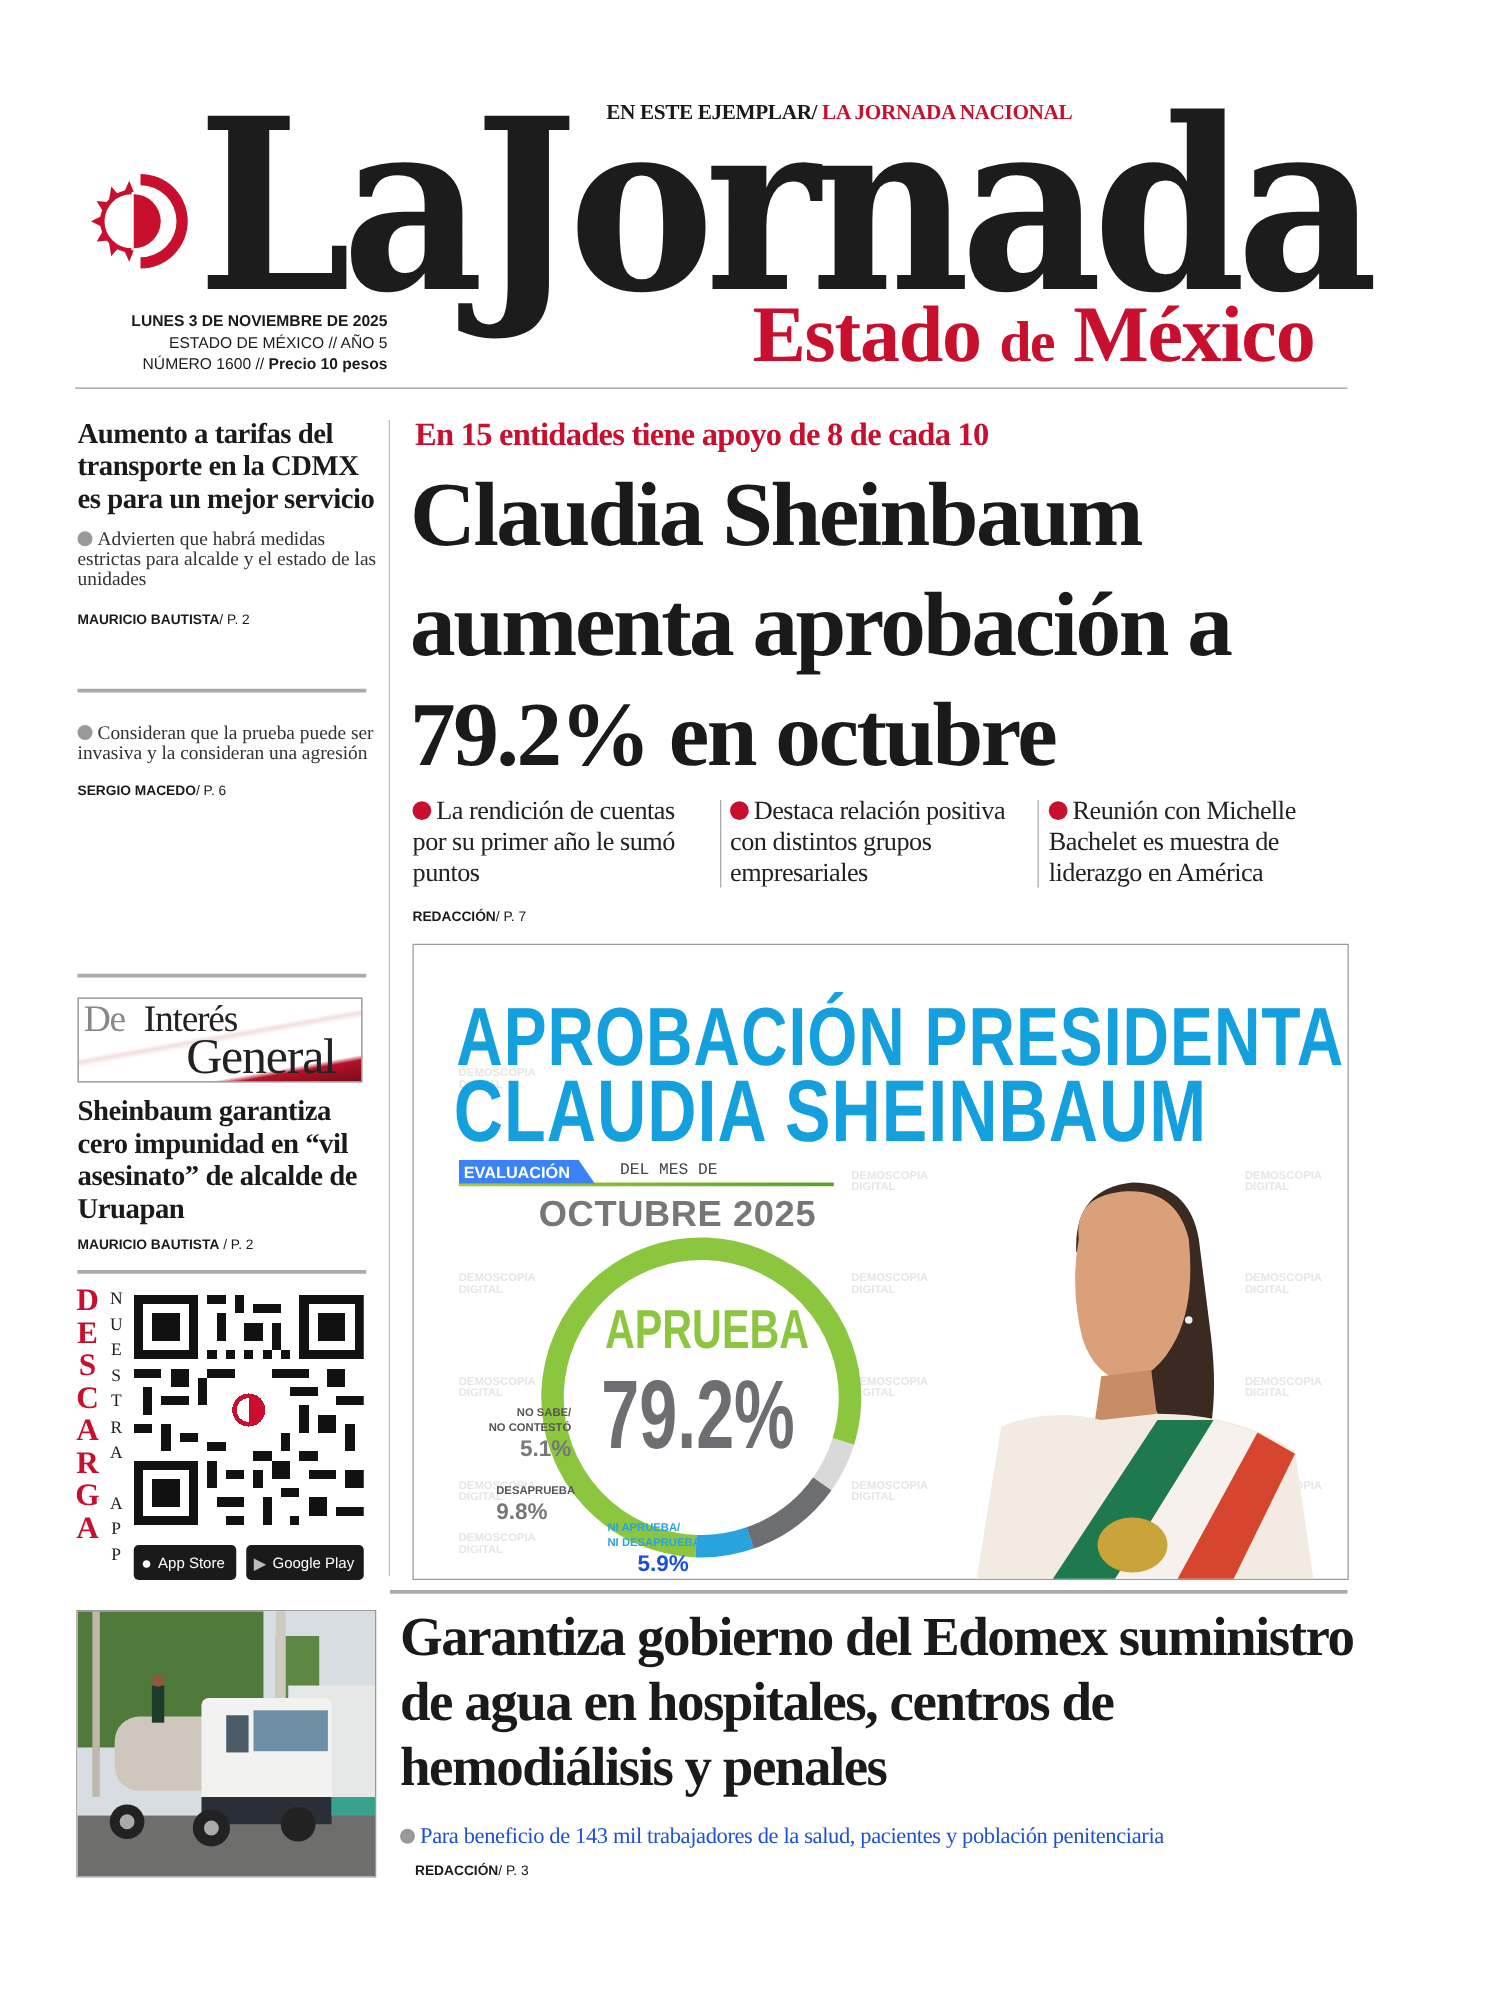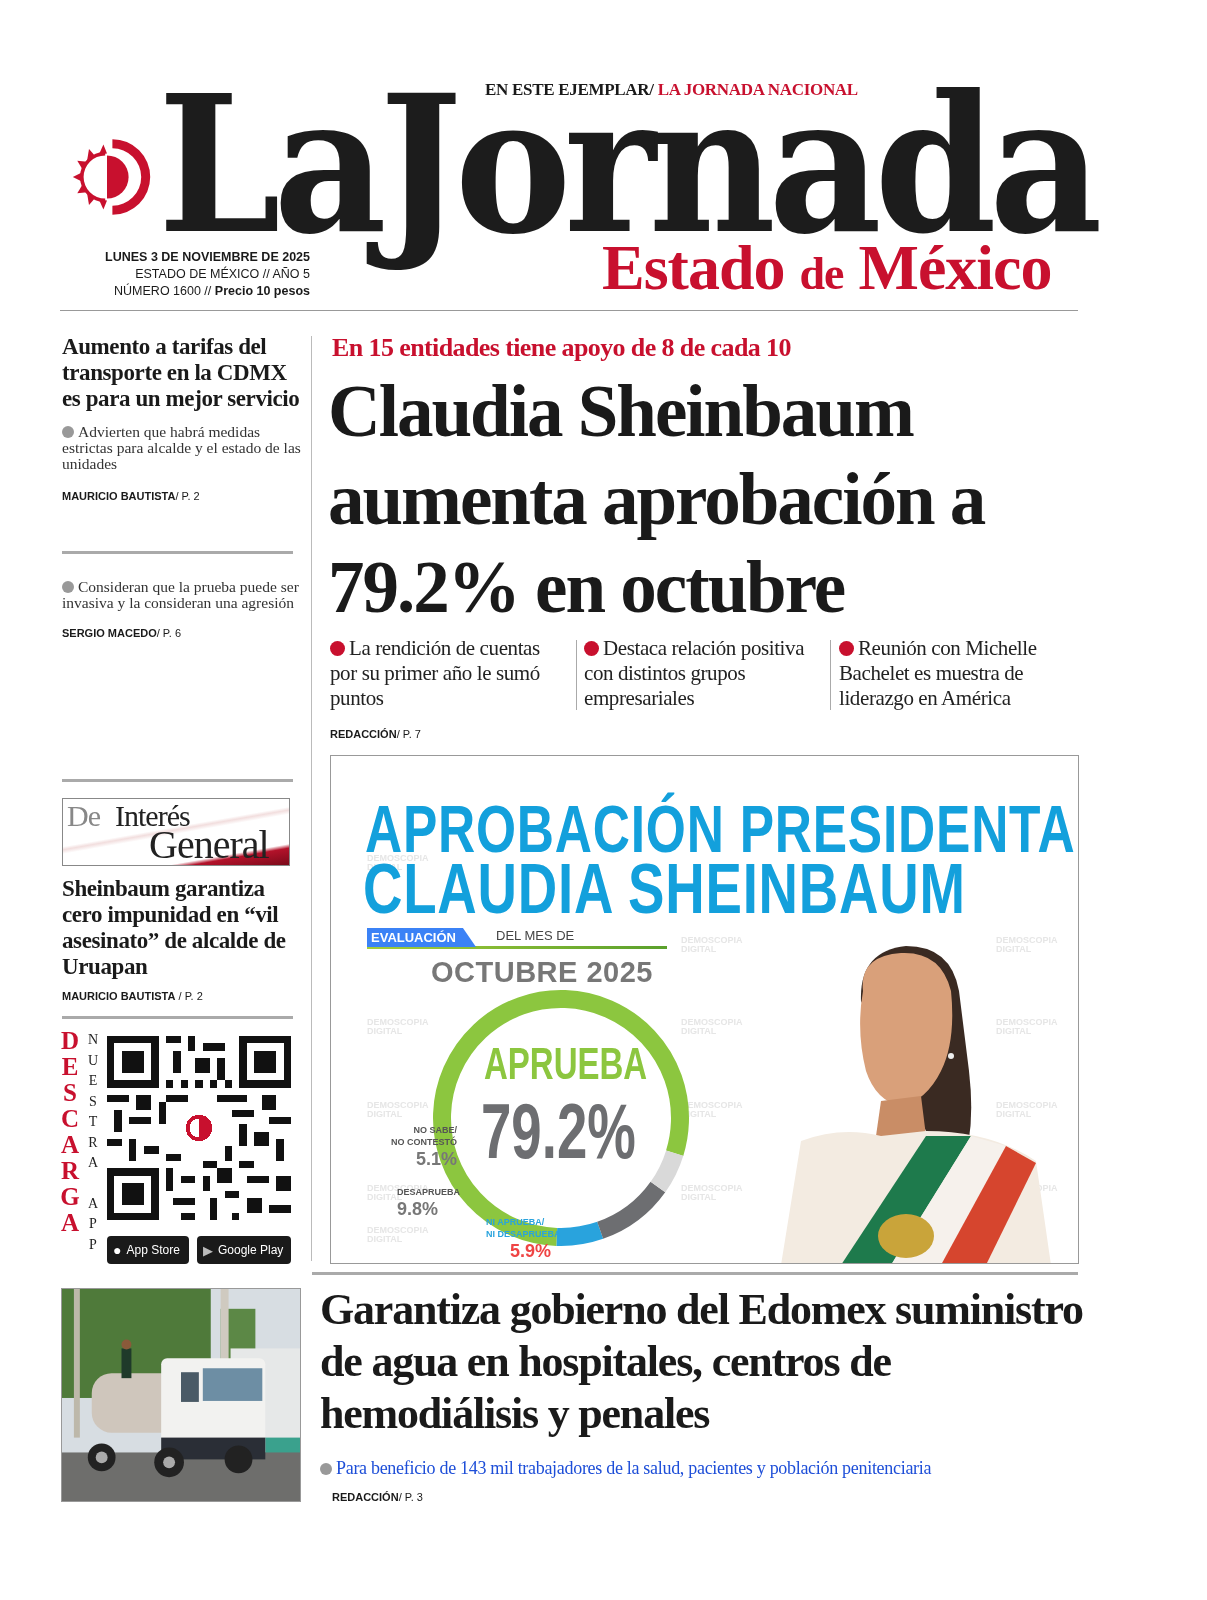--- a/index.html
+++ b/index.html
@@ -43,21 +43,21 @@
   .sub-col { top: 636px; font-size: 21px; line-height: 25px; color: #222; letter-spacing: -0.4px; }
   .bullet-red { display: inline-block; width: 15px; height: 15px; border-radius: 50%; background: #c8102e; margin-right: 4px; vertical-align: -1px; }
   .vsep { width: 1px; background: #aaa; top: 640px; height: 70px; }
 
   
   #info { left: 330px; top: 755px; width: 749px; height: 509px; border: 1px solid #999; background: #fff; overflow: hidden; }
   .info-title { font-family: "Liberation Sans", sans-serif; font-weight: bold; color: #13a0dc; font-size: 66px; line-height: 1; letter-spacing: 1px; transform: scaleX(0.78); transform-origin: left top; white-space: nowrap; }
   .wm { font-family: "Liberation Sans", sans-serif; font-size: 9px; font-weight: bold; color: #e6e6e6; line-height: 9px; }
   #eval-tag { left: 36px; top: 172px; background: #3b82f6; color: #fff; font-family: "Liberation Sans", sans-serif; font-size: 13px; font-weight: bold; padding: 2px 20px 2px 4px; clip-path: polygon(0 0, 88% 0, 100% 100%, 0 100%); }
   #eval-line { left: 36px; top: 190px; width: 300px; height: 3px; background: linear-gradient(90deg,#a6cd3a,#5aa02c); }
-  #del-mes { left: 165px; top: 172px; font-family: Liberation Sans, sans-serif; font-size: 13px; color: #444; }
+  #del-mes { left: 165px; top: 172px; font-family: Liberation Mono, monospace; font-size: 13px; color: #444; }
   #mes { left: 100px; top: 200px; font-family: "Liberation Sans", sans-serif; font-weight: bold; font-size: 29px; color: #777; letter-spacing: 0.5px; }
 
   
   #bottom-photo { left: 61px; top: 1288px; width: 240px; height: 214px; border: 1px solid #999; overflow: hidden; }
   #bottom-head { left: 320px; top: 1284px; width: 770px; font-size: 44px; font-weight: bold; line-height: 52px; letter-spacing: -1.2px; }
   #bottom-sum { left: 320px; top: 1458px; font-size: 18px; color: #1d4ed8; letter-spacing: -0.3px; }
 </style>
 </head>
 <body>
 
@@ -308,21 +308,21 @@
     <div>NO CONTESTÓ</div>
     <div style="font-size:18px; line-height:22px; color:#777;">5.1%</div>
   </div>
   <div class="abs cond" style="left:66px; top:430px; width:72px; text-align:left; font-size:9px; font-weight:bold; color:#555; line-height:12px;">
     <div>DESAPRUEBA</div>
     <div style="font-size:18px; line-height:22px; color:#777;">9.8%</div>
   </div>
   <div class="abs cond" style="left:155px; top:460px; font-size:9px; font-weight:bold; color:#29a3dd; line-height:12px;">
     <div>NI APRUEBA/</div>
     <div>NI DESAPRUEBA</div>
-    <div style="font-size:18px; line-height:22px; color:#ef4444; padding-left:24px;">5.9%</div>
+    <div style="font-size:18px; line-height:22px; color:#1d4ed8; padding-left:24px;">5.9%</div>
   </div>
 
   <svg class="abs" style="left:410px; top:175px;" width="339" height="334" viewBox="0 0 339 334">
     <path d="M120 70 Q118 20 165 15 Q210 15 218 60 L228 140 Q235 200 220 240 L200 230 Z" fill="#3a2a22"></path>
     <path d="M122 60 Q118 25 160 22 Q200 20 210 60 Q215 110 200 140 Q185 170 160 175 Q135 170 125 140 Q115 100 122 60 Z" fill="#d9a07a"></path>
     <path d="M140 170 L135 205 Q160 215 185 205 L180 165 Z" fill="#c98d66"></path>
     <path d="M60 210 Q100 195 140 205 L185 200 Q250 200 295 230 L310 334 L40 334 Z" fill="#f3ebe1"></path>
     <path d="M185 205 L230 205 L150 334 L100 334 Z" fill="#1e7a4c"></path>
     <path d="M230 205 L265 215 L200 334 L150 334 Z" fill="#f6f1ec"></path>
     <path d="M265 215 L295 232 L245 334 L200 334 Z" fill="#d6452e"></path>

